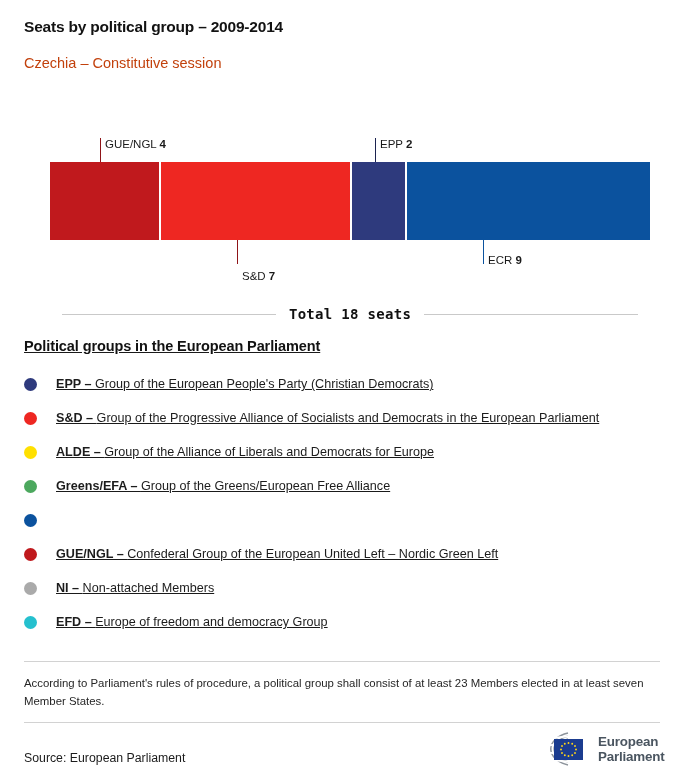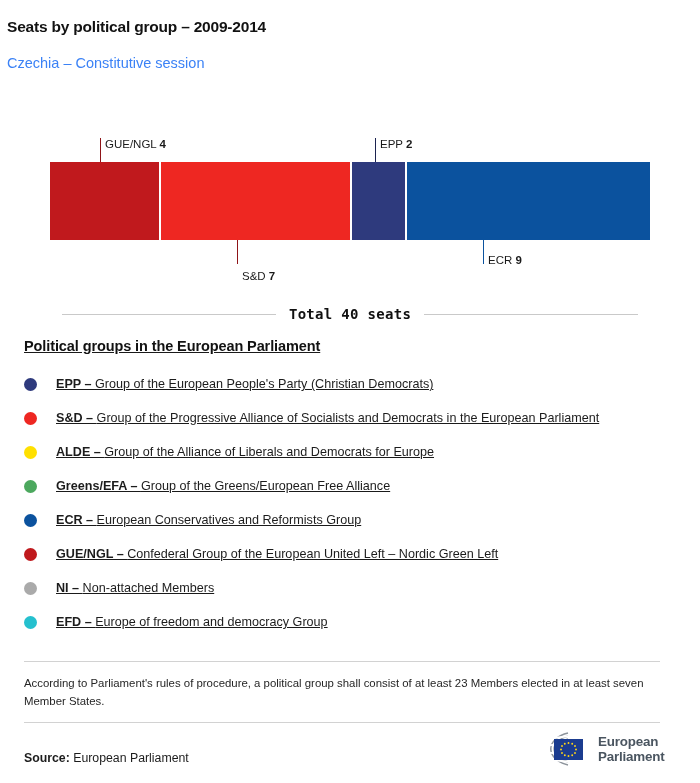--- a/index.html
+++ b/index.html
@@ -9,32 +9,32 @@
   }
   body {
     width: 700px; height: 783px;
     font-family: "Liberation Sans", sans-serif;
     color: #1a1a1a;
     position: relative;
     overflow: hidden;
   }
 
   
-  #header { padding: 18px 24px 0 7px; }
+  #header { padding: 18px 24px 0 24px; }
   #chart-title {
     font-size: 15.5px;
     font-weight: bold;
     letter-spacing: -0.2px;
     color: #121212;
     margin: 0;
   }
   #chart-subtitle {
     font-size: 14.5px;
     font-weight: normal;
-    color: #3b82f6;
+    color: #c2410c;
     margin: 19px 0 0 0;
   }
 
   
   #bar-area {
     position: absolute;
     left: 0; top: 125px;
     width: 700px; height: 160px;
   }
   #bar {
@@ -130,21 +130,21 @@
   }
 
   
   #source {
     position: absolute;
     left: 24px; top: 751px;
     font-size: 12.3px;
     color: #1c1c1c;
     white-space: nowrap;
   }
-  #source .lbl { font-weight: bold; }
+  #source .lbl { font-weight: normal; }
   #logo {
     position: absolute;
     left: 528px; top: 729px;
     width: 148px; height: 40px;
     display: flex;
     align-items: center;
   }
   #logo-mark {
     position: relative;
     width: 64px; height: 38px;
@@ -187,21 +187,21 @@
       <div class="seg-label" style="left: 242px; top: 145px;"><span>S&amp;D </span><b>7</b></div>
       <div class="tick" style="left: 375px; background: rgb(28, 35, 80); top: 13px; height: 24px;"></div>
       <div class="seg-label" style="left: 380px; top: 13px;"><span>EPP </span><b>2</b></div>
       <div class="tick" style="left: 483px; background: rgb(11, 82, 158); top: 115px; height: 24px;"></div>
       <div class="seg-label" style="left: 488px; top: 129px;"><span>ECR </span><b>9</b></div>
     </div>
 </div>
 
 <div id="total-row">
   <div class="rule"></div>
-  <div id="total-label">Total 40 seats</div>
+  <div id="total-label">Total 18 seats</div>
   <div class="rule"></div>
 </div>
 
 <div id="legend-wrap">
   <div id="legend-heading">Political groups in the European Parliament</div>
   <div id="legend-items">
       <div class="legend-item">
         <span class="legend-dot" style="background: rgb(46, 58, 125);"></span>
         <span class="legend-text"><span class="abbr">EPP – </span><span>Group of the European People's Party (Christian Democrats)</span></span>
       </div>
@@ -212,21 +212,20 @@
       <div class="legend-item">
         <span class="legend-dot" style="background: rgb(255, 224, 0);"></span>
         <span class="legend-text"><span class="abbr">ALDE – </span><span>Group of the Alliance of Liberals and Democrats for Europe</span></span>
       </div>
       <div class="legend-item">
         <span class="legend-dot" style="background: rgb(76, 168, 94);"></span>
         <span class="legend-text"><span class="abbr">Greens/EFA – </span><span>Group of the Greens/European Free Alliance</span></span>
       </div>
       <div class="legend-item">
         <span class="legend-dot" style="background: rgb(11, 82, 158);"></span>
-        <span class="legend-text"><span class="abbr">ECR – </span><span>European Conservatives and Reformists Group</span></span>
       </div>
       <div class="legend-item">
         <span class="legend-dot" style="background: rgb(192, 25, 29);"></span>
         <span class="legend-text"><span class="abbr">GUE/NGL – </span><span>Confederal Group of the European United Left – Nordic Green Left</span></span>
       </div>
       <div class="legend-item">
         <span class="legend-dot" style="background: rgb(170, 170, 170);"></span>
         <span class="legend-text"><span class="abbr">NI – </span><span>Non-attached Members</span></span>
       </div>
       <div class="legend-item">

